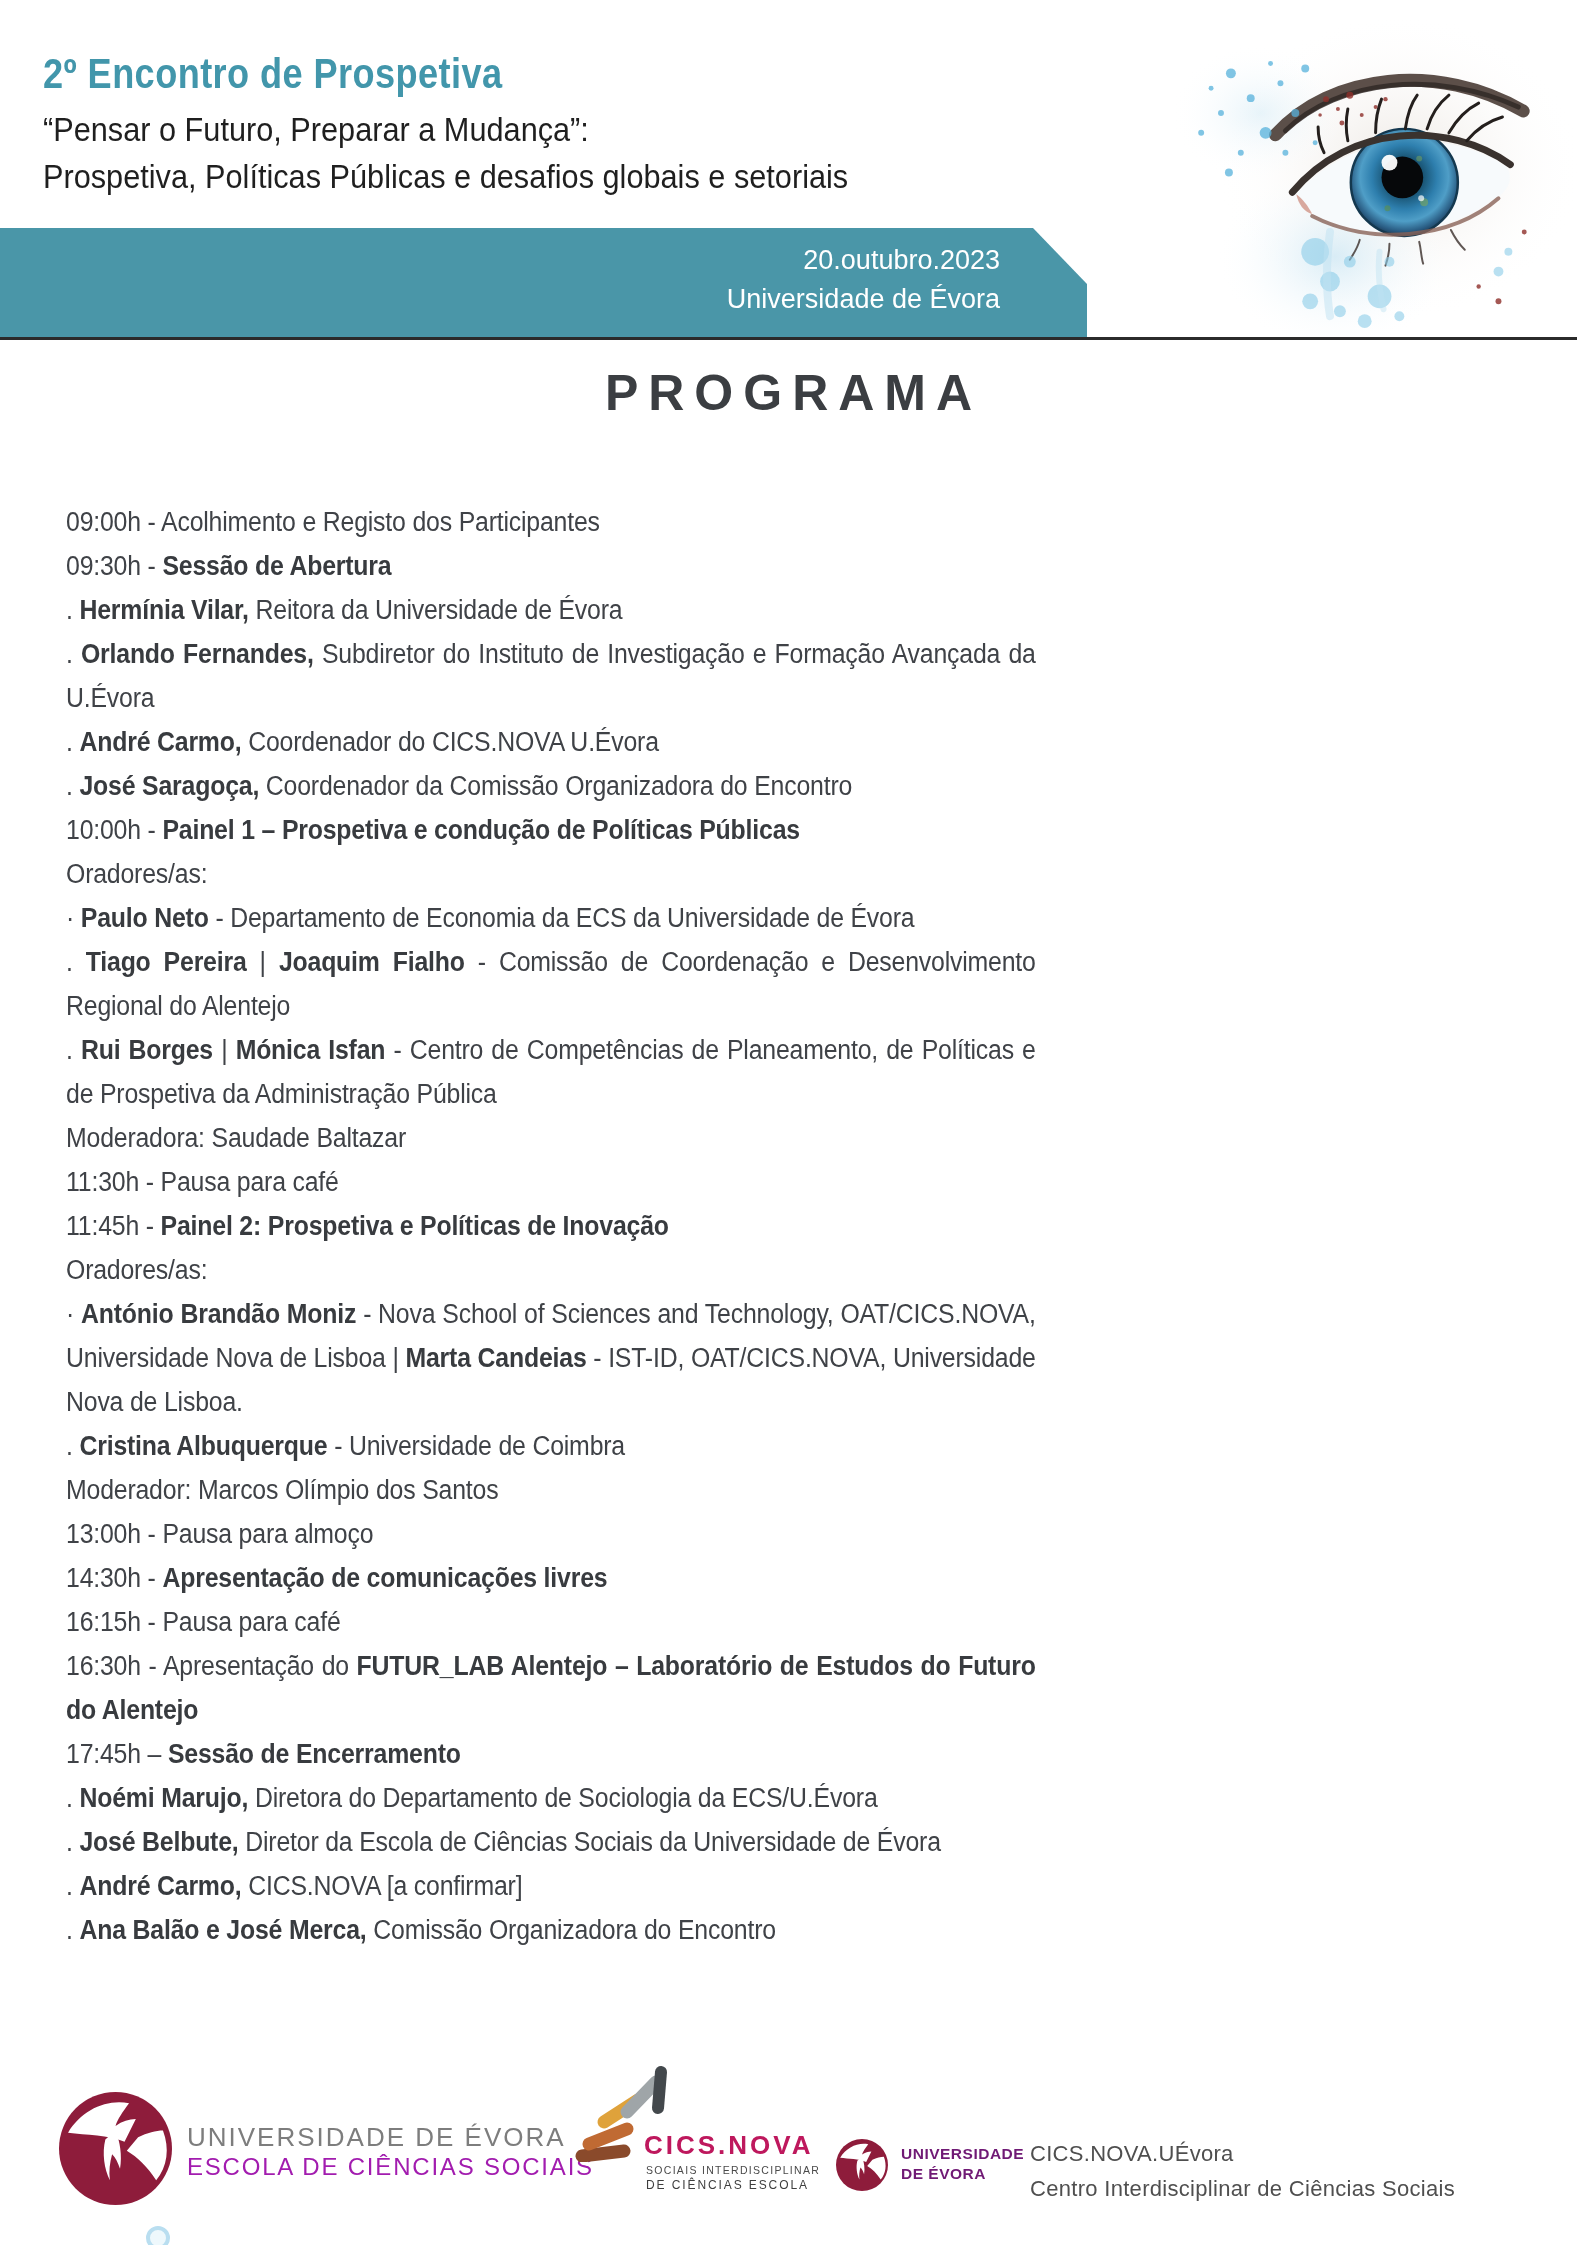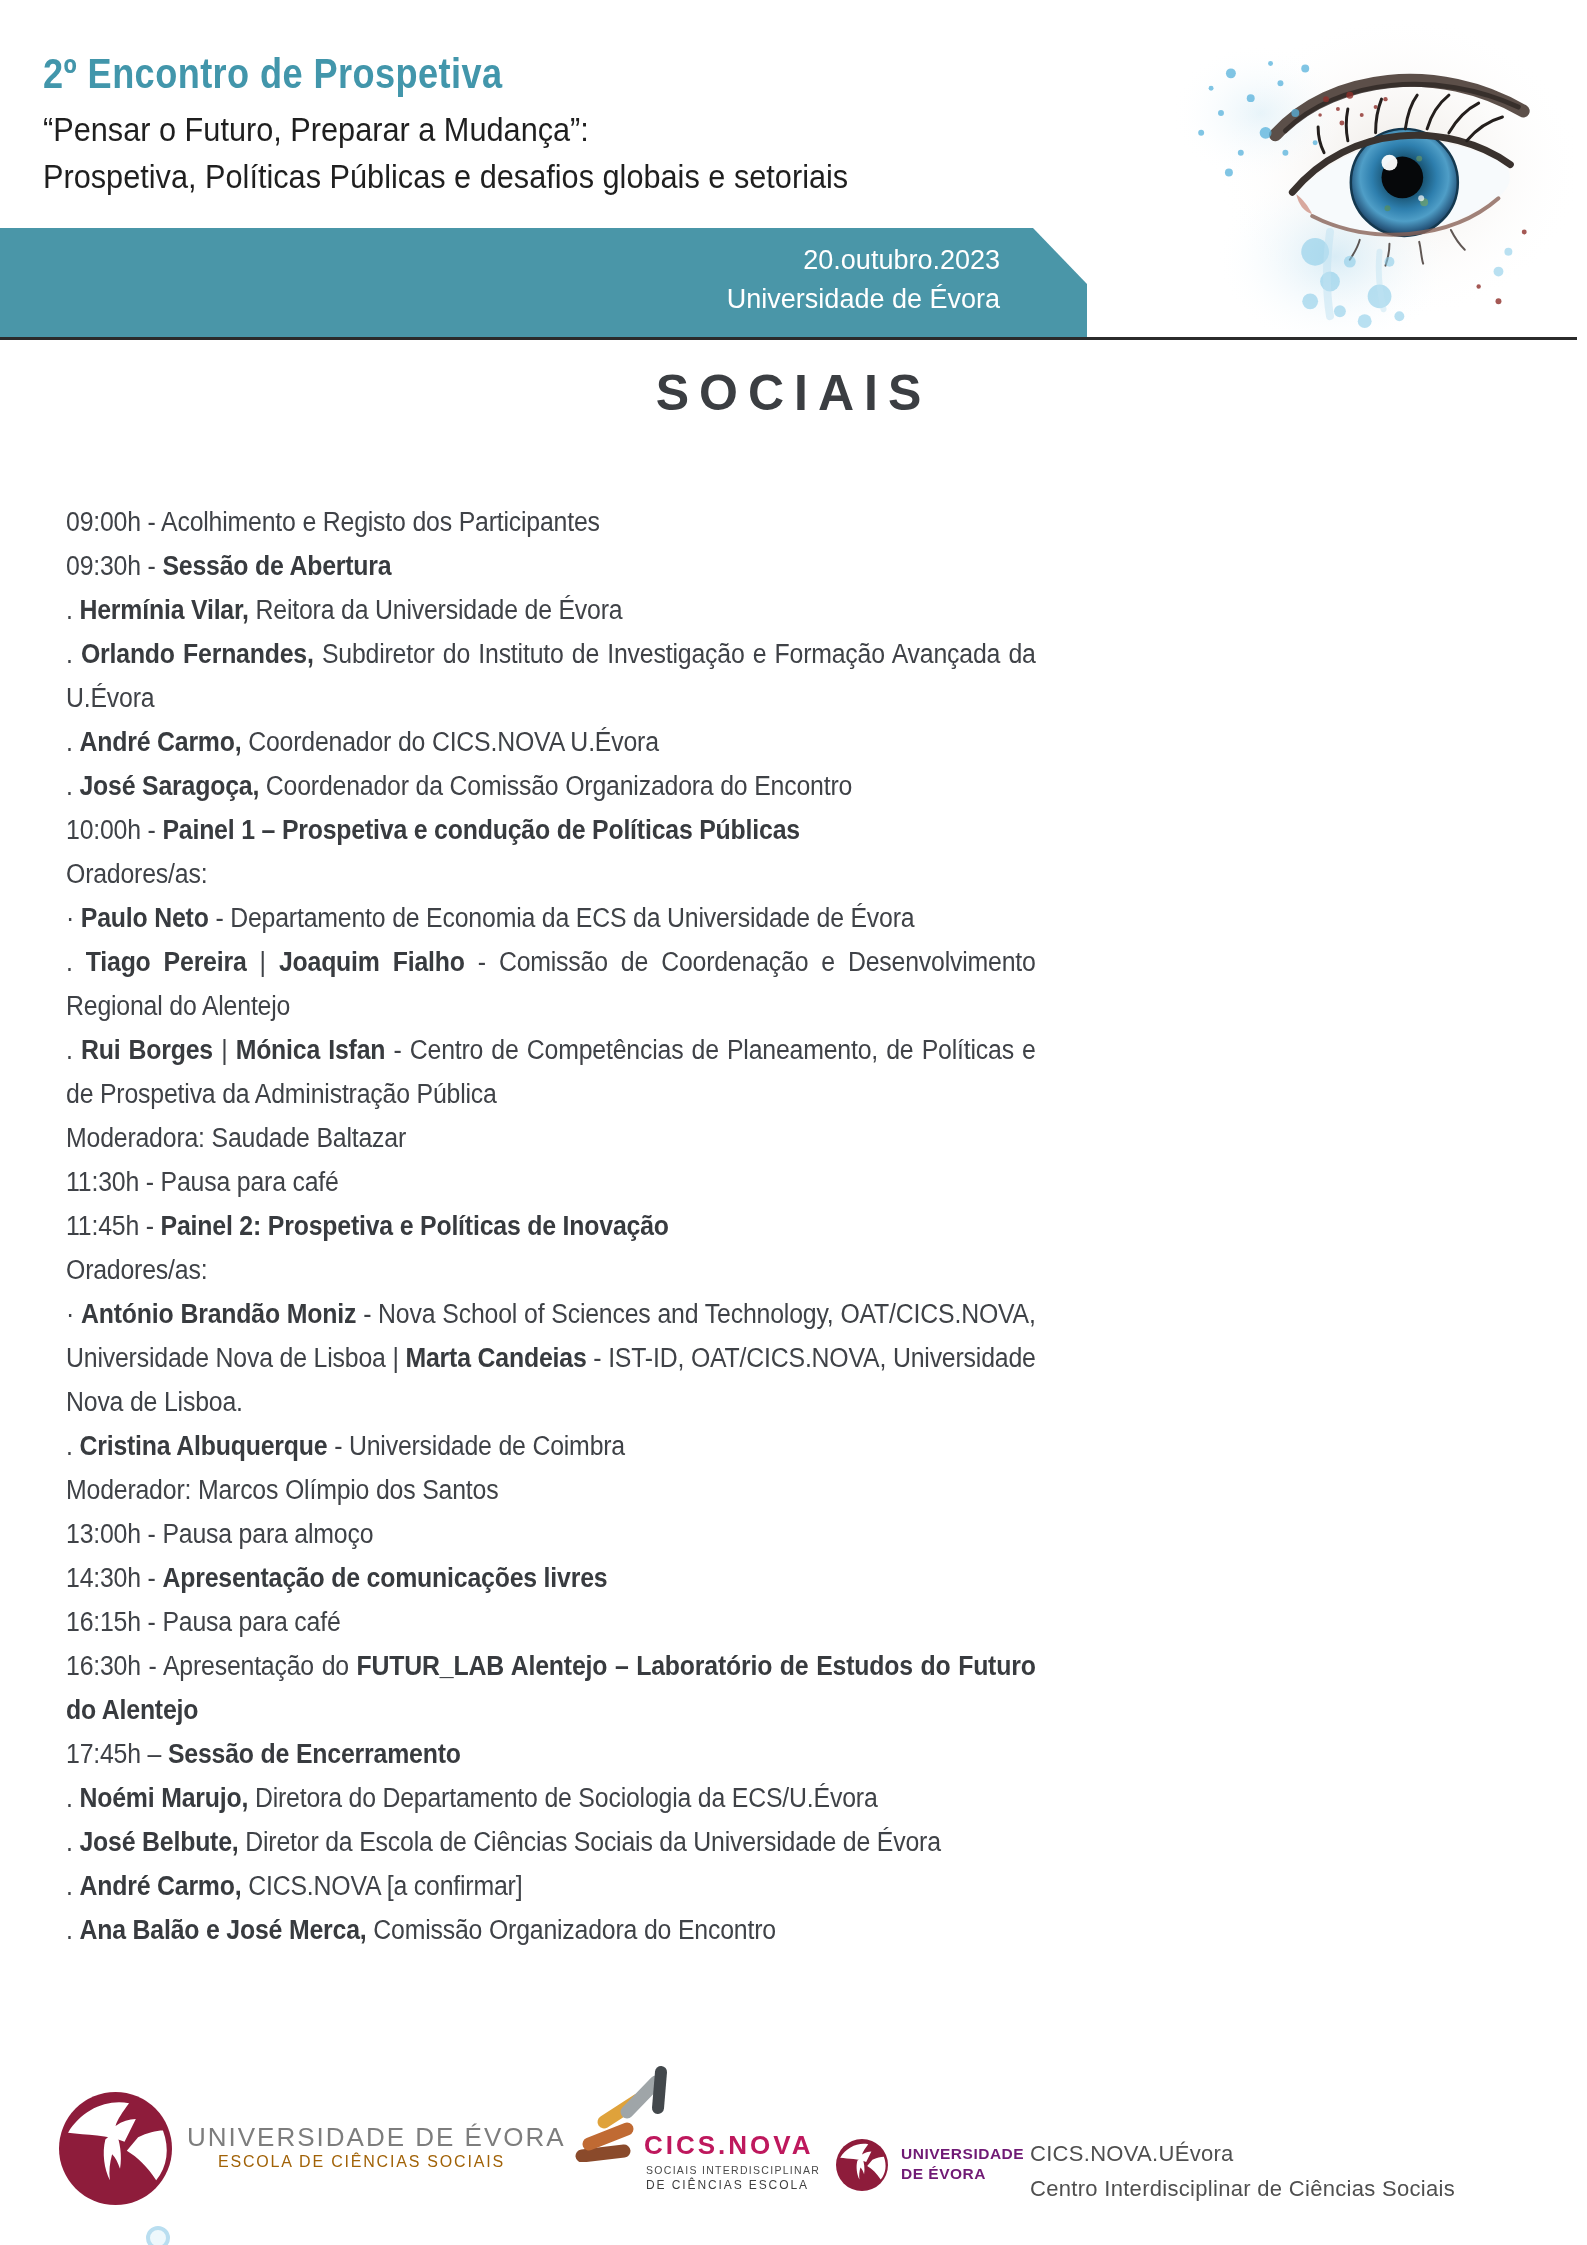--- a/index.html
+++ b/index.html
@@ -25,22 +25,22 @@
   
   .program{position:absolute;left:66px;top:500px;width:1054px;transform:scaleX(.92);
            transform-origin:0 0;font-size:27px;line-height:44px;color:#3f4247;letter-spacing:-.2px;}
   .prog-line{margin:0;text-align:justify;}
   .prog-line .b{font-weight:700;color:#383b3f;}
 
   
   .f-uevora-logo{position:absolute;left:59px;top:2092px;width:113px;height:113px;}
   .f-uevora-t1{position:absolute;left:187px;top:2122px;font-size:26px;color:#7d7d7d;
                letter-spacing:2px;white-space:nowrap;}
-  .f-uevora-t2{position:absolute;left:187px;top:2153px;font-size:16px;color:#a16207;
-               letter-spacing:1.8px;white-space:nowrap;margin-left:31px;}
+  .f-uevora-t2{position:absolute;left:187px;top:2153px;font-size:24px;color:#a21caf;
+               letter-spacing:1.8px;white-space:nowrap;}
   .f-cics-logo{position:absolute;left:572px;top:2062px;width:100px;height:100px;}
   .f-cics-name{position:absolute;left:644px;top:2130px;font-size:26px;font-weight:700;color:#be185d;
                letter-spacing:3px;white-space:nowrap;}
   .f-cics-s1{position:absolute;left:646px;top:2164px;font-size:10.5px;color:#4a4a4a;
              letter-spacing:1.3px;white-space:nowrap;}
   .f-cics-s2{position:absolute;left:646px;top:2178px;font-size:12px;color:#3e3e3e;
              letter-spacing:1.9px;white-space:nowrap;}
   .f-uevora2-logo{position:absolute;left:836px;top:2139px;width:52px;height:52px;}
   .f-uevora2-text{position:absolute;left:901px;top:2144px;font-size:15.5px;font-weight:700;
                   color:#701a75;line-height:20px;letter-spacing:.5px;white-space:nowrap;}
@@ -166,21 +166,21 @@
       <circle cx="320" cy="315" r="5"></circle>
         <circle cx="270" cy="260" r="6"></circle>
         <circle cx="310" cy="260" r="5"></circle>
       <circle cx="430" cy="250" r="4"></circle>
         <circle cx="420" cy="270" r="5"></circle>
     </g>
     <path d="M250 230 C246 260 246 290 250 315" stroke="#bfe2f2" stroke-width="8" fill="none" stroke-linecap="round" opacity=".5"></path>
     <path d="M300 250 C298 270 300 290 304 308" stroke="#bfe2f2" stroke-width="6" fill="none" stroke-linecap="round" opacity=".45"></path>
   </svg>
 
-  <div class="programa">SOCIAIS</div>
+  <div class="programa">PROGRAMA</div>
 
   <div class="program">
       <p class="prog-line"><span>09:00h - Acolhimento e Registo dos Participantes</span></p>
       <p class="prog-line"><span>09:30h - </span><span class="b">Sessão de Abertura</span></p>
       <p class="prog-line"><span>. </span><span class="b">Hermínia Vilar,</span><span> Reitora da Universidade de Évora</span></p>
       <p class="prog-line"><span>. </span><span class="b">Orlando Fernandes,</span><span> Subdiretor do Instituto de Investigação e Formação Avançada da U.Évora</span></p>
       <p class="prog-line"><span>. </span><span class="b">André Carmo,</span><span> Coordenador do CICS.NOVA U.Évora</span></p>
       <p class="prog-line"><span>. </span><span class="b">José Saragoça,</span><span> Coordenador da Comissão Organizadora do Encontro</span></p>
       <p class="prog-line"><span>10:00h - </span><span class="b">Painel 1 – Prospetiva e condução de Políticas Públicas</span></p>
       <p class="prog-line"><span>Oradores/as:</span></p>

